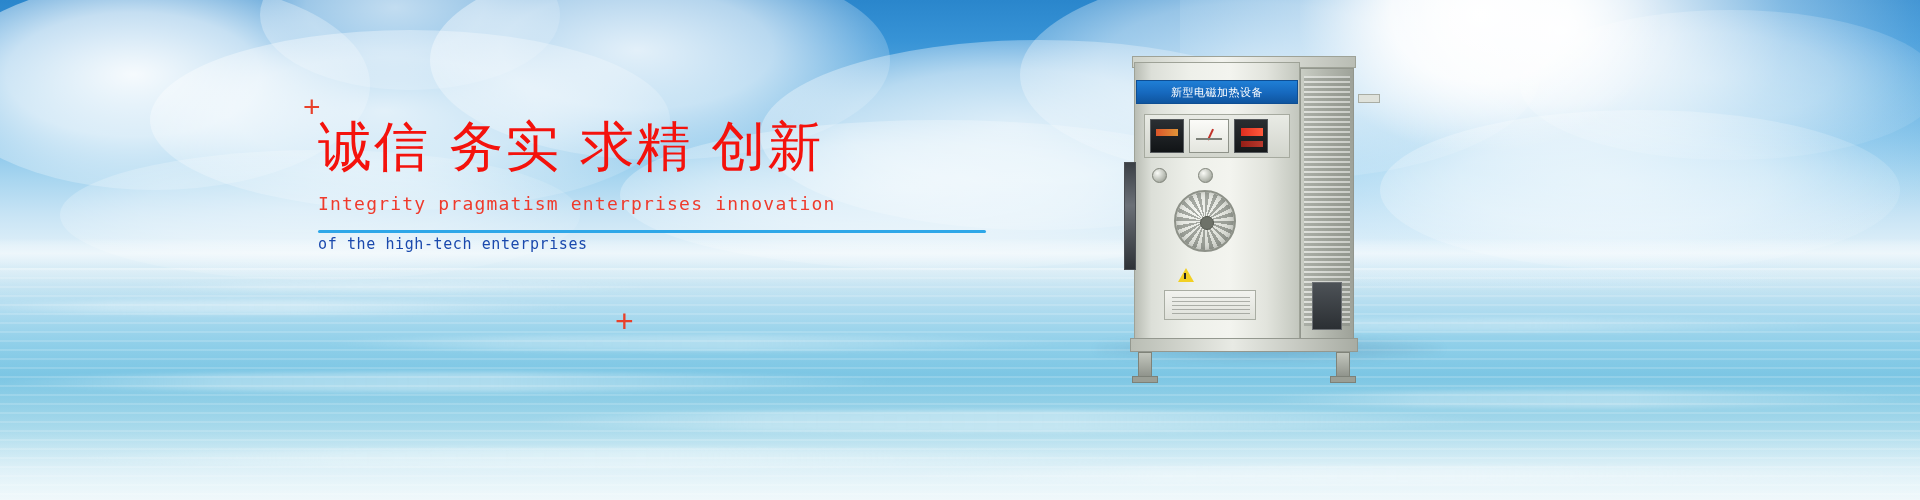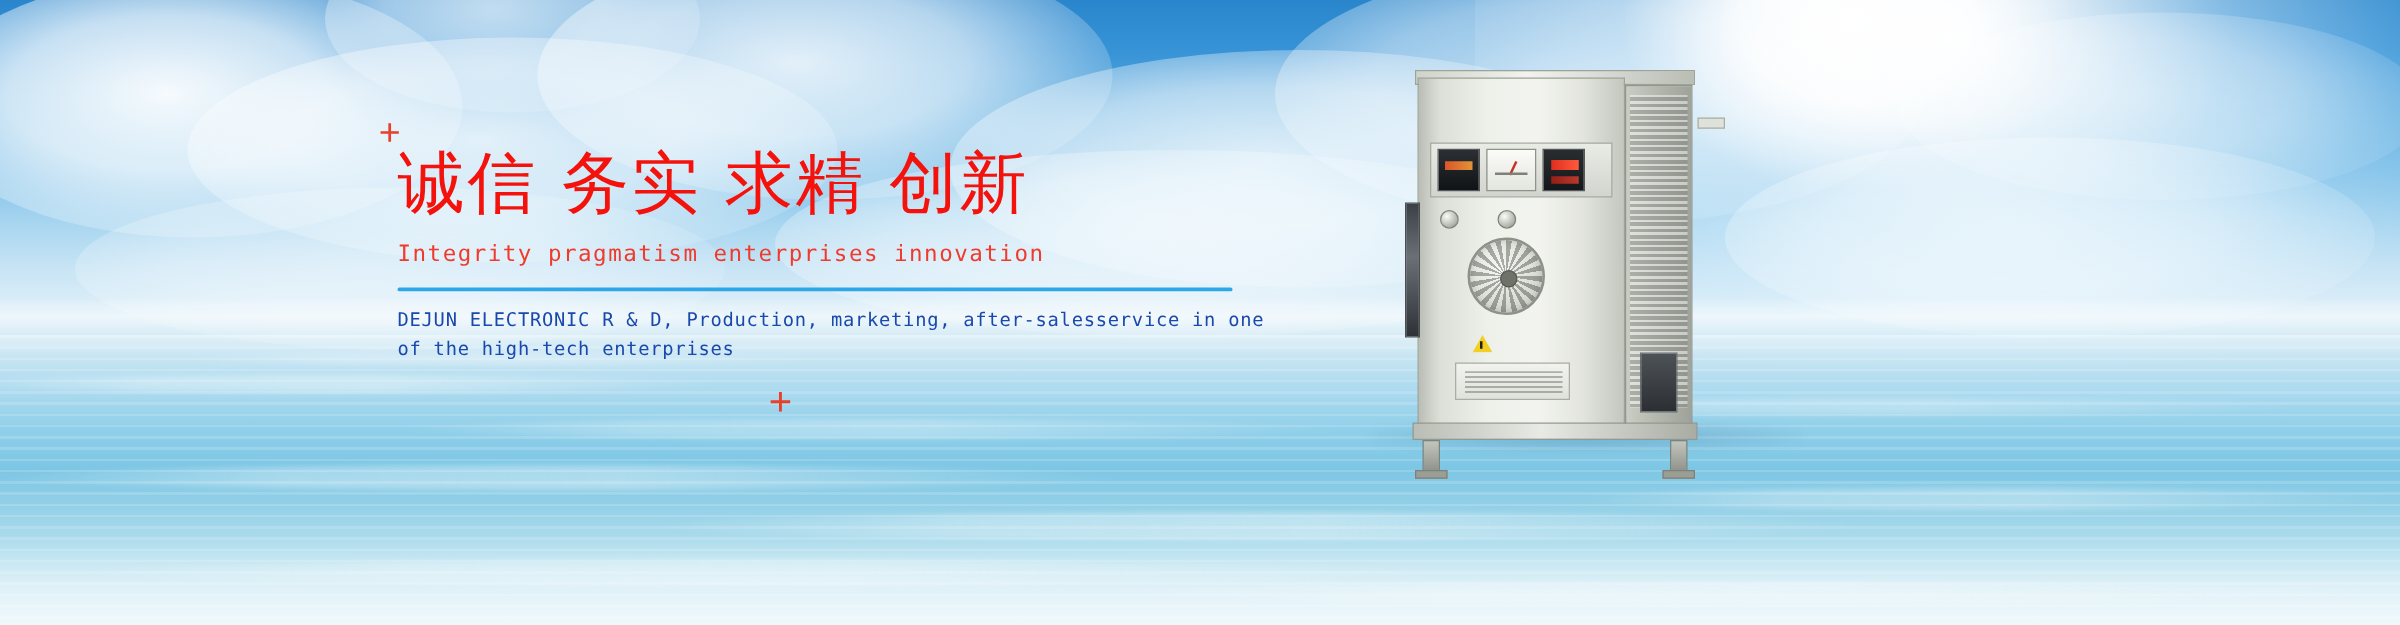--- a/index.html
+++ b/index.html
@@ -433,31 +433,33 @@
   <div class="wave w8"></div>
   <div class="seafoam"></div>
 
   <div class="plus plus-a">+</div>
   <div class="plus plus-b">+</div>
 
   <div class="copy">
     <div class="headline">诚信 务实 求精 创新</div>
     <div class="headline-en">Integrity  pragmatism  enterprises  innovation</div>
     <div class="divider"></div>
-    <div class="subline-en">DEJUN ELECTRONIC R &amp; D, Production, marketing, after-salesservice in one</div>
     <div class="subline-en" style="margin-top:0">of the high-tech enterprises</div>
   </div>
 
   <div class="m-shadow"></div>
   <div class="machine">
     <div class="m-top"></div>
     <div class="m-side"></div>
     <div class="m-side-vents"></div>
     <div class="m-body"></div>
 
+    <div class="m-label">
+      <span>新型电磁加热设备</span>
+    </div>
 
     <div class="m-panel">
       <div class="meter-dark"></div>
       <div class="meter-white"></div>
       <div class="meter-red"></div>
     </div>
 
     <div class="m-knobs">
       <div class="knob k1"></div>
       <div class="knob k2"></div>

